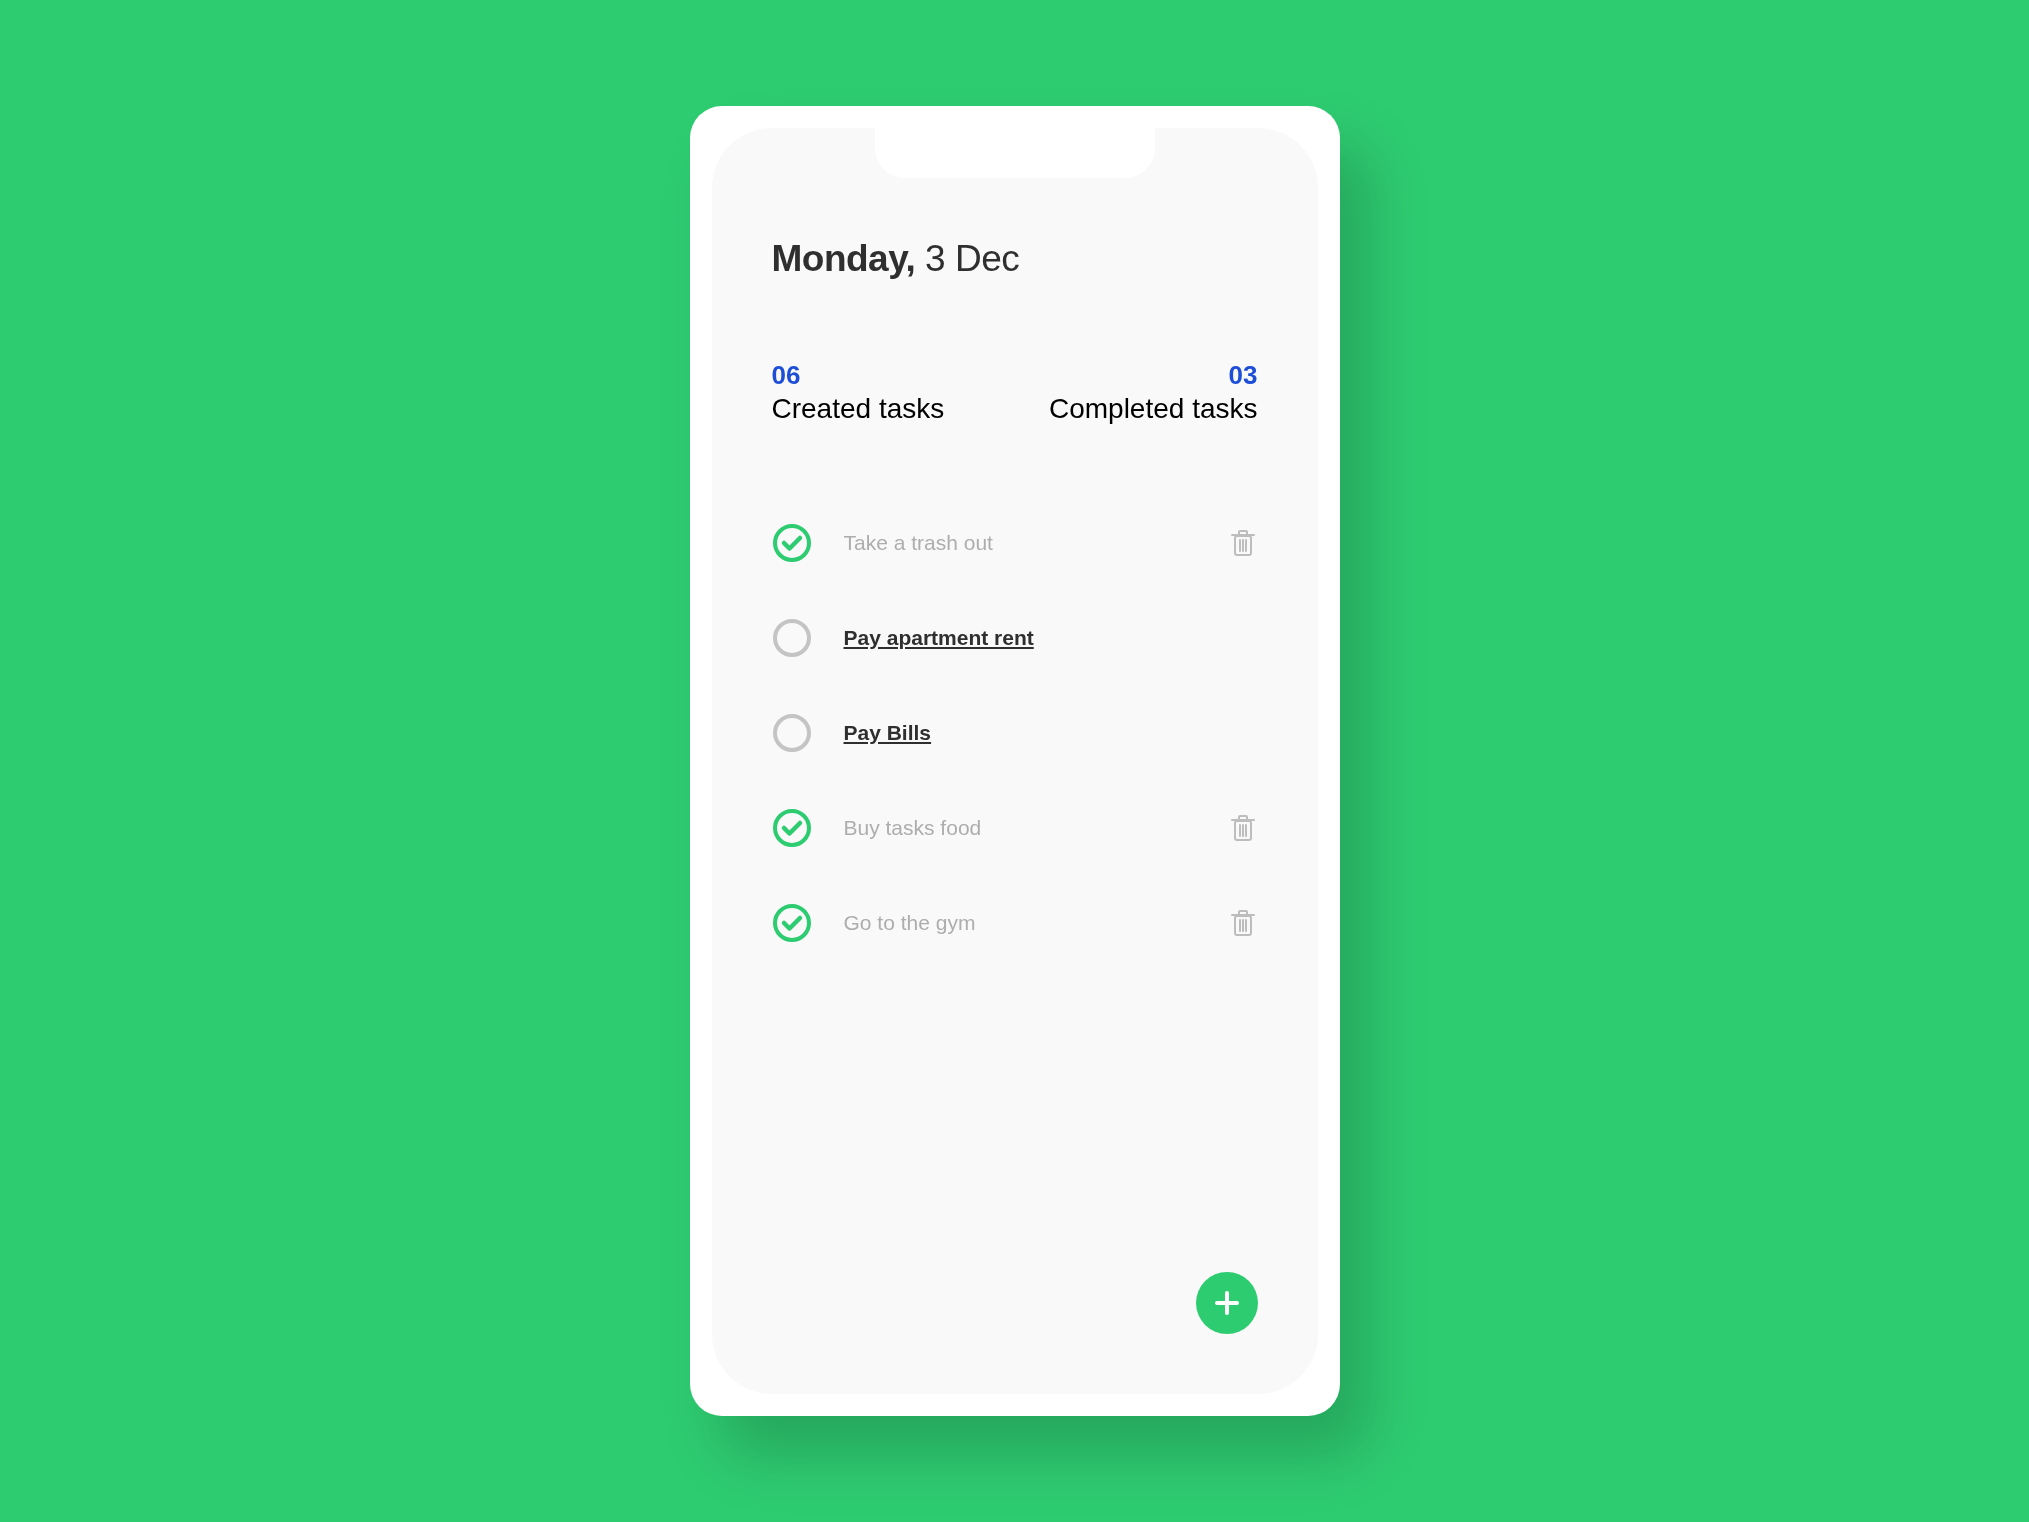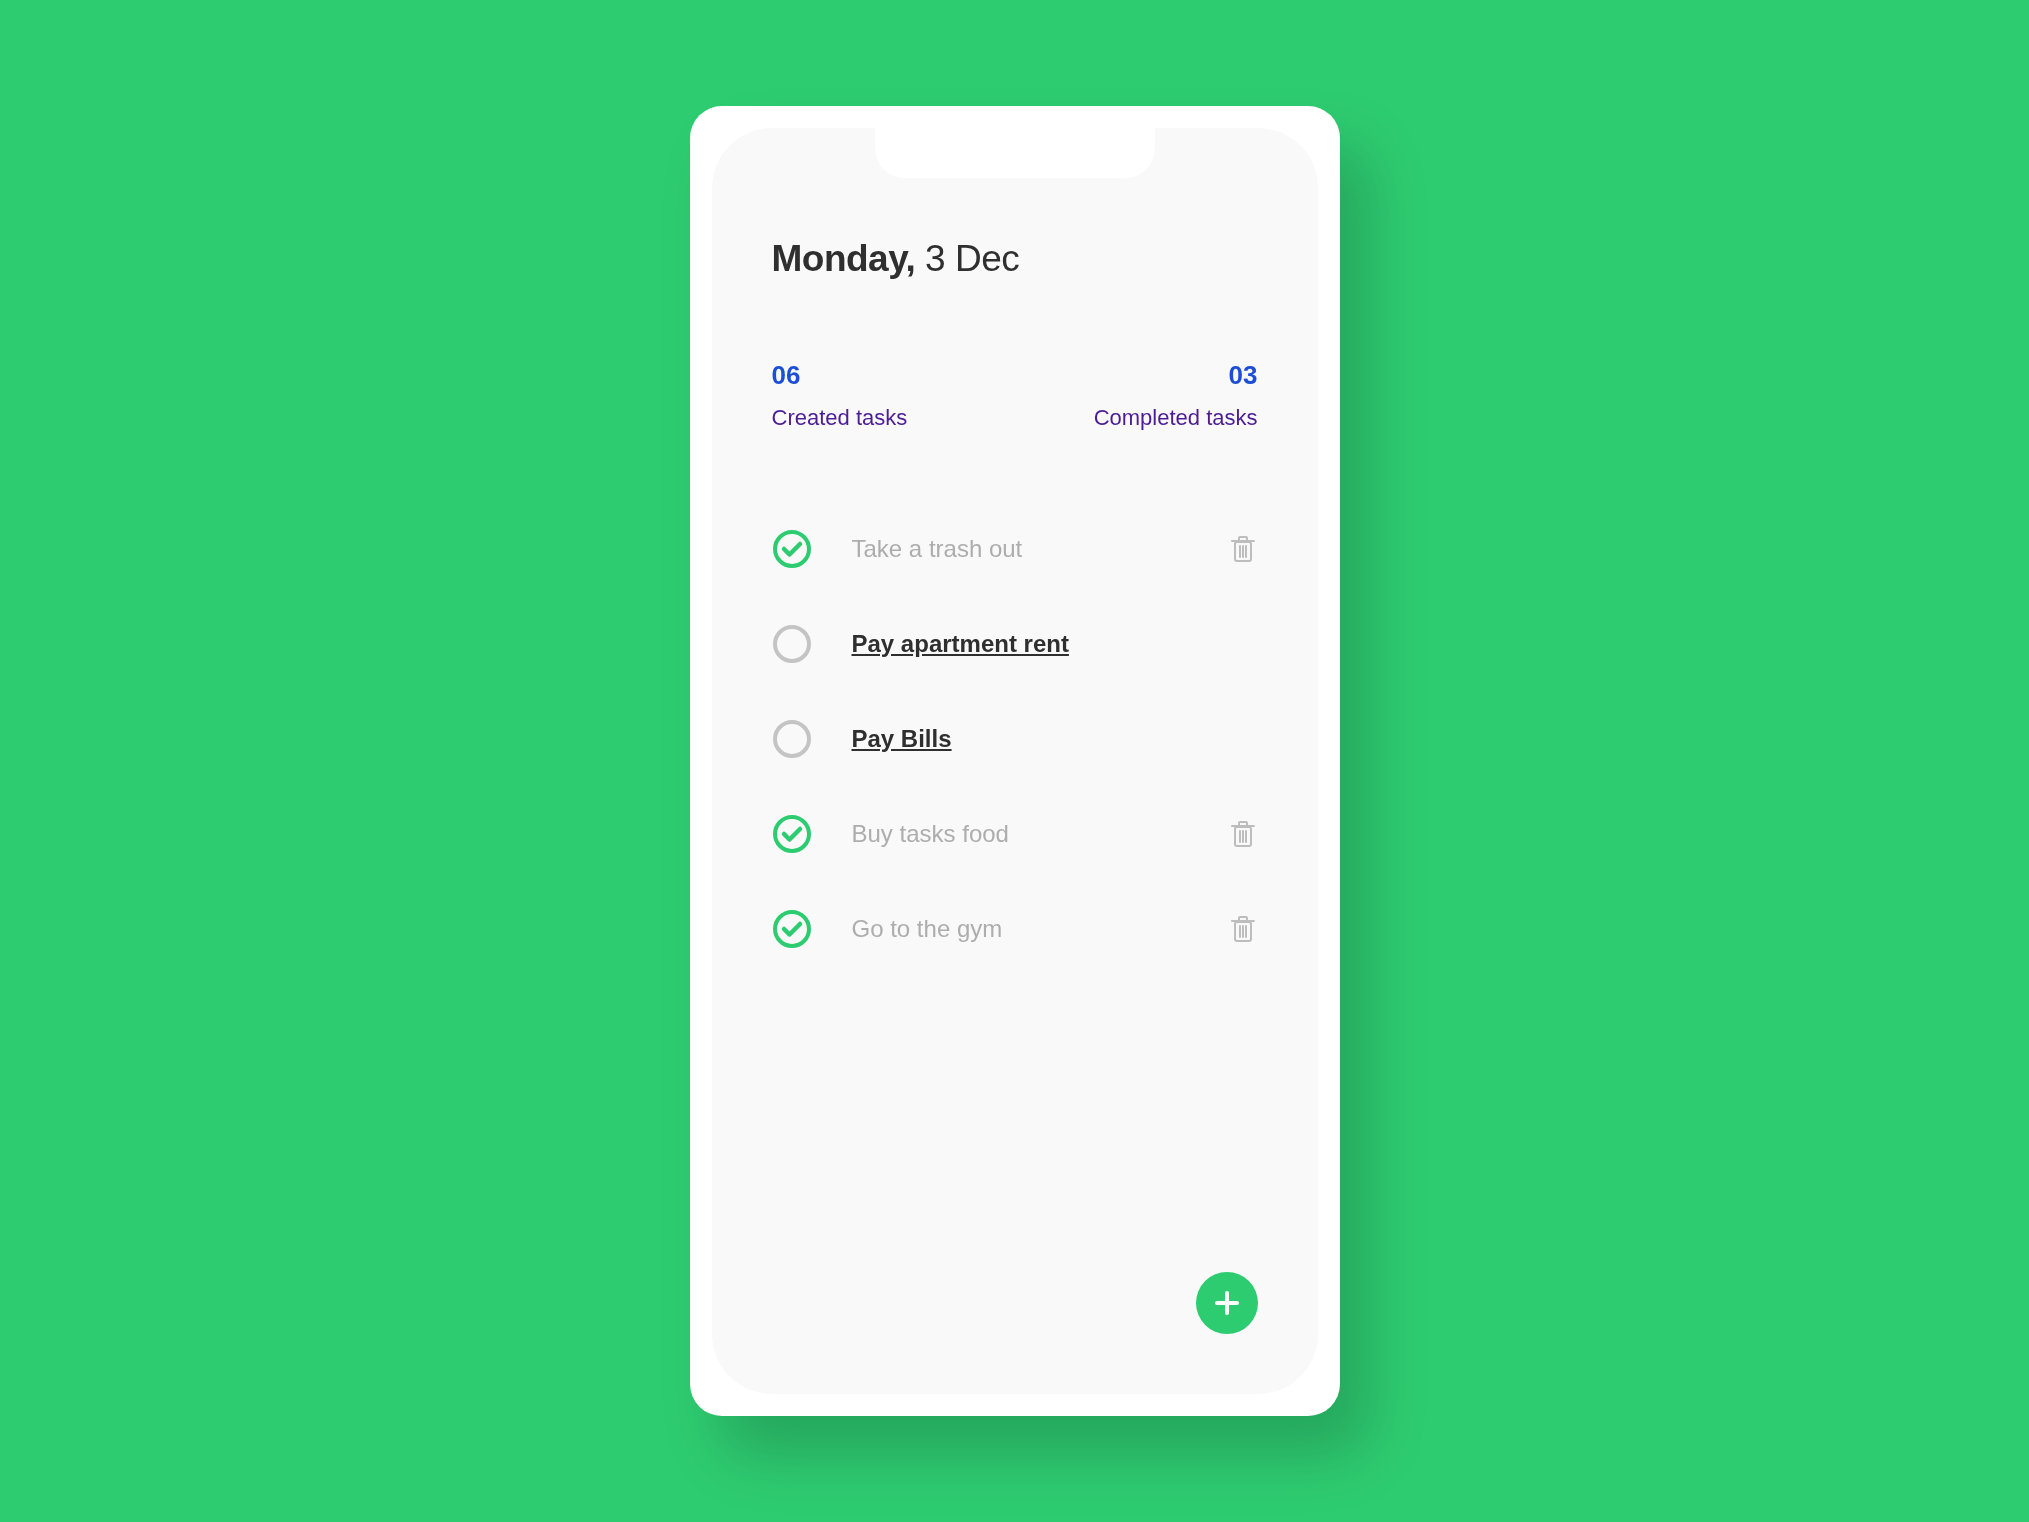--- a/index.html
+++ b/index.html
@@ -53,44 +53,44 @@
       margin-top: 80px;
     }
     .stat-left { text-align: left; }
     .stat-right { text-align: right; }
     .stat-num {
       font-size: 26px;
       font-weight: 700;
       color: #1d4ed8;
     }
     .stat-label {
-      font-size: 22px;
-      color: #4c1d95;
-      margin-top: 14px;
+      font-size: 28px;
+      color: #000000;
+      margin-top: 2px;
     }
     .tasks {
       margin-top: 70px;
     }
     .task-row {
       display: flex;
       align-items: center;
       height: 95px;
     }
     .check {
       width: 40px;
       height: 40px;
       flex-shrink: 0;
       display: flex;
       align-items: center;
       justify-content: center;
     }
     .task-label {
       flex: 1;
-      margin-left: 40px;
-      font-size: 24px;
+      margin-left: 32px;
+      font-size: 21px;
     }
     .task-label.done {
       color: #adadad;
       font-weight: 500;
     }
     .task-label.todo {
       color: #2f2f2f;
       font-weight: 700;
       text-decoration: underline;
     }

